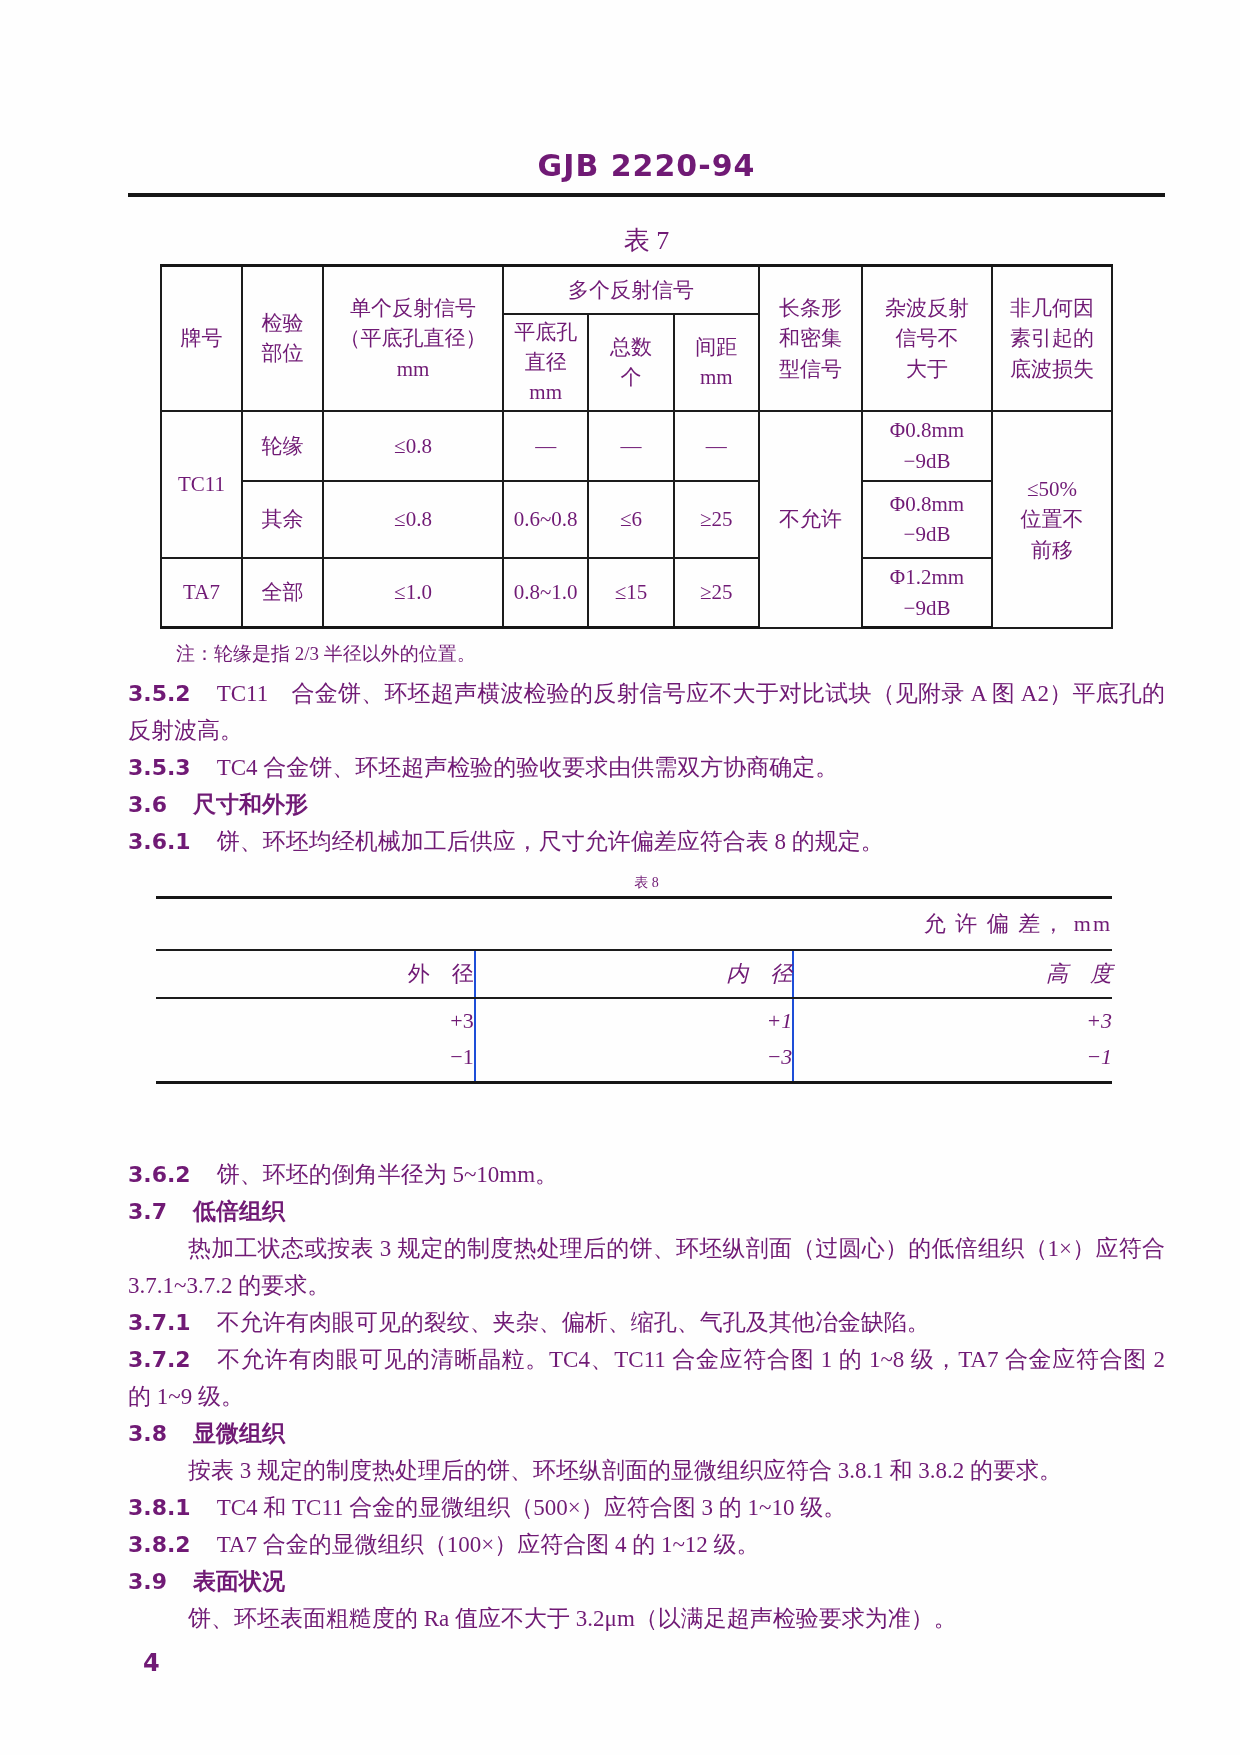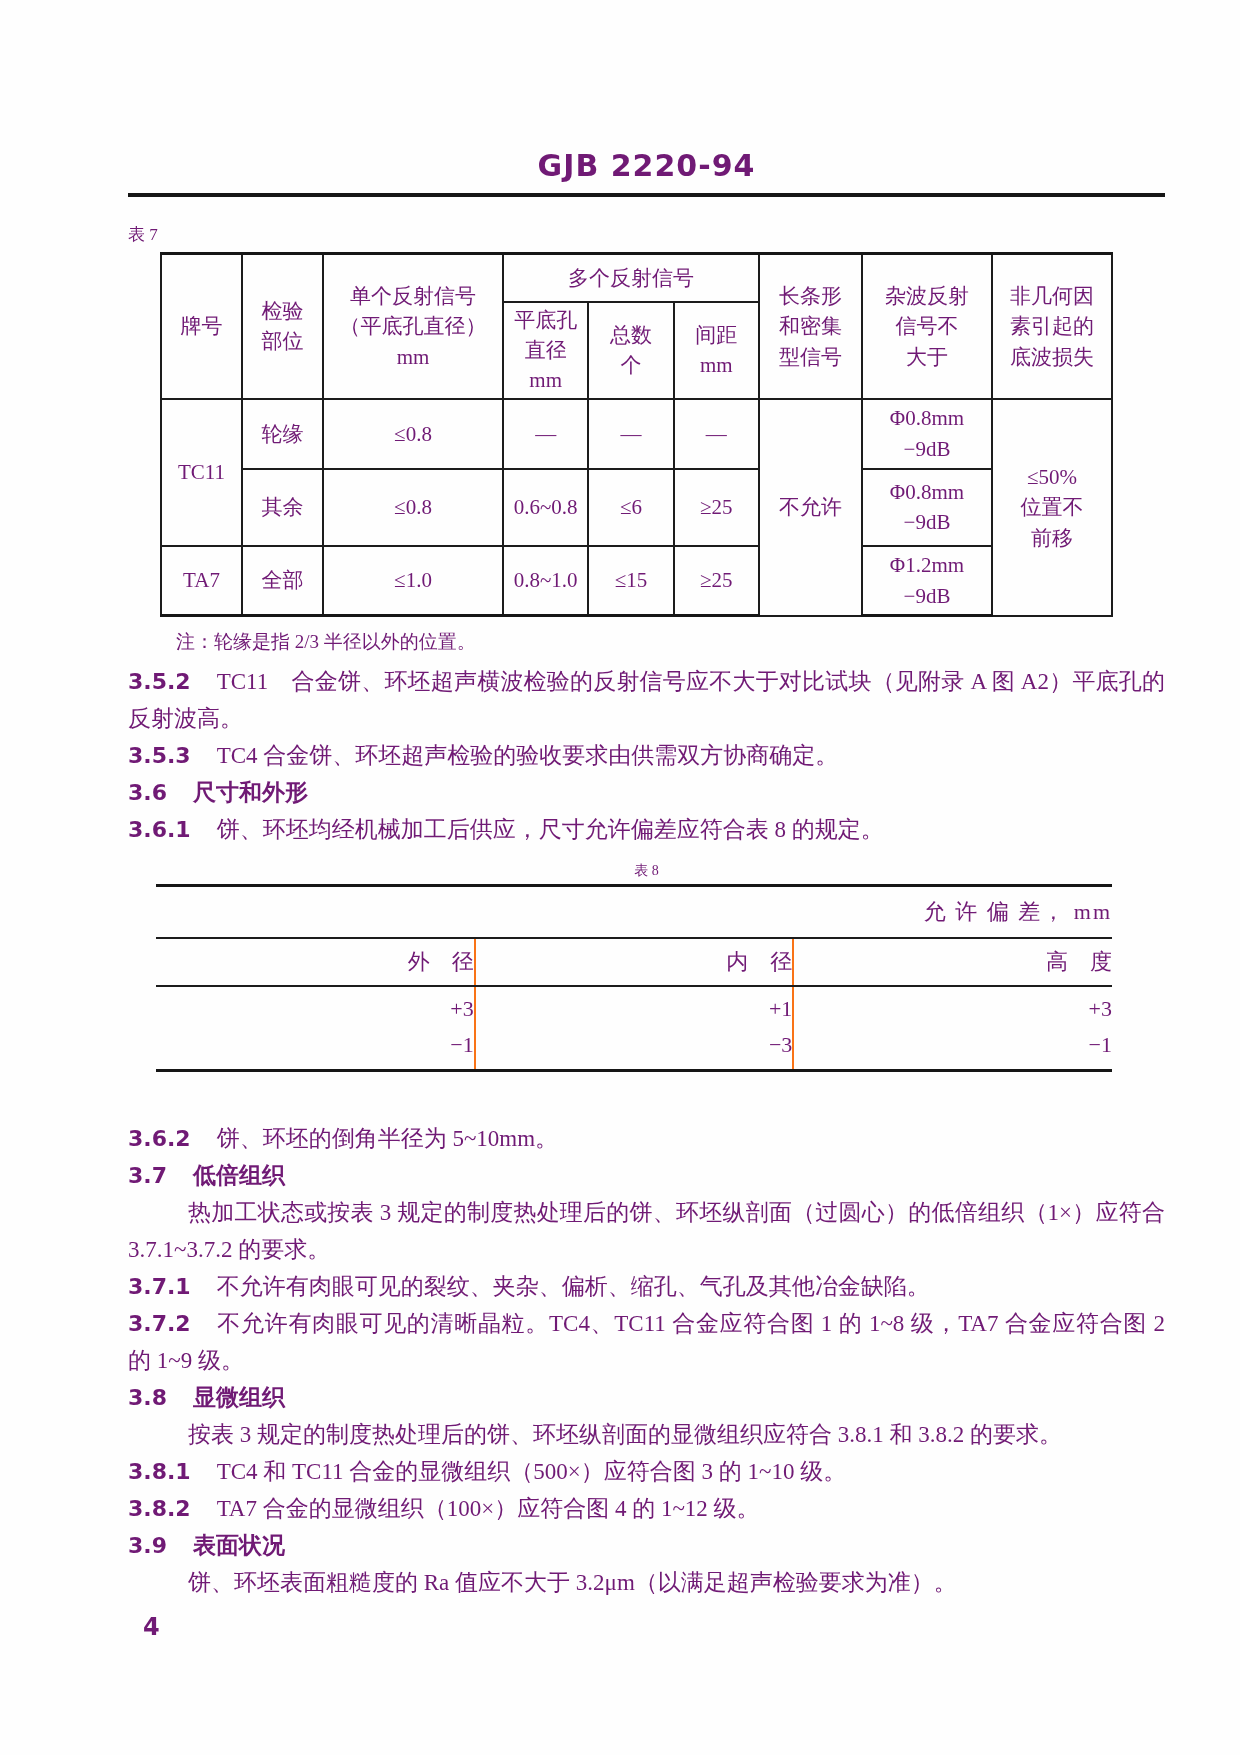--- a/index.html
+++ b/index.html
@@ -16,21 +16,21 @@
 
   .doc-number {
     margin:148px 0 0 0;
     text-align:center;
     font-size:30px; font-weight:bold;
     letter-spacing:1px;
     font-family:"DejaVu Sans","Liberation Sans",sans-serif;
   }
   .top-rule { margin-top:10px; height:4px; background:#161616; }
 
-  .tbl-caption { text-align:left; font-size:17px; margin-top:26px; }
+  .tbl-caption { text-align:center; font-size:26px; margin-top:26px; }
 
   
   table.t7 {
     border-collapse:collapse;
     margin:6px 0 0 32px;
     table-layout:fixed;
     width:953px;
     font-size:21px;
   }
   table.t7 td {
@@ -79,21 +79,21 @@
     padding:0; border:0;
   }
   table.t8 tr.t8-title td {
     border-top:3px solid #161616;
     border-bottom:2px solid #1c1c1c;
     height:50px;
     letter-spacing:2px;
   }
   table.t8 tr.t8-head td { height:46px; border-bottom:2px solid #1c1c1c; }
   table.t8 tr.t8-head td + td,
-  table.t8 tr.t8-vals td + td { border-left:2px solid #f97316; }
+  table.t8 tr.t8-vals td + td { border-left:2px solid #1d4ed8;font-style:italic; }
   table.t8 tr.t8-vals td { border-bottom:3px solid #161616; padding:4px 0 6px 0; }
   table.t8 .vline { line-height:36px; font-size:22px; }
 
   .page-num {
     margin:12px 0 0 15px;
     font-size:24px; font-weight:bold;
     font-family:"DejaVu Sans","Liberation Sans",sans-serif;
   }
 </style>
 </head>
@@ -202,21 +202,21 @@
           <div class="vline">−3</div>
         </td>
         <td>
           <div class="vline">+3</div>
           <div class="vline">−1</div>
         </td>
       </tr>
     </tbody>
       </table>
 
-    <div class="paras" style="margin-top:48px;">
+    <div class="paras" style="margin-top:72px;">
       <p class="para"><span class="num">3.6.2</span><span>饼、环坯的倒角半径为 5~10mm。</span></p>
       <p class="para head"><span class="num">3.7</span><span>低倍组织</span></p>
       <p class="para indent"><span>热加工状态或按表 3 规定的制度热处理后的饼、环坯纵剖面（过圆心）的低倍组织（1×）应符合 3.7.1~3.7.2 的要求。</span></p>
       <p class="para"><span class="num">3.7.1</span><span>不允许有肉眼可见的裂纹、夹杂、偏析、缩孔、气孔及其他冶金缺陷。</span></p>
       <p class="para"><span class="num">3.7.2</span><span>不允许有肉眼可见的清晰晶粒。TC4、TC11 合金应符合图 1 的 1~8 级，TA7 合金应符合图 2 的 1~9 级。</span></p>
       <p class="para head"><span class="num">3.8</span><span>显微组织</span></p>
       <p class="para indent"><span>按表 3 规定的制度热处理后的饼、环坯纵剖面的显微组织应符合 3.8.1 和 3.8.2 的要求。</span></p>
       <p class="para"><span class="num">3.8.1</span><span>TC4 和 TC11 合金的显微组织（500×）应符合图 3 的 1~10 级。</span></p>
       <p class="para"><span class="num">3.8.2</span><span>TA7 合金的显微组织（100×）应符合图 4 的 1~12 级。</span></p>
       <p class="para head"><span class="num">3.9</span><span>表面状况</span></p>

